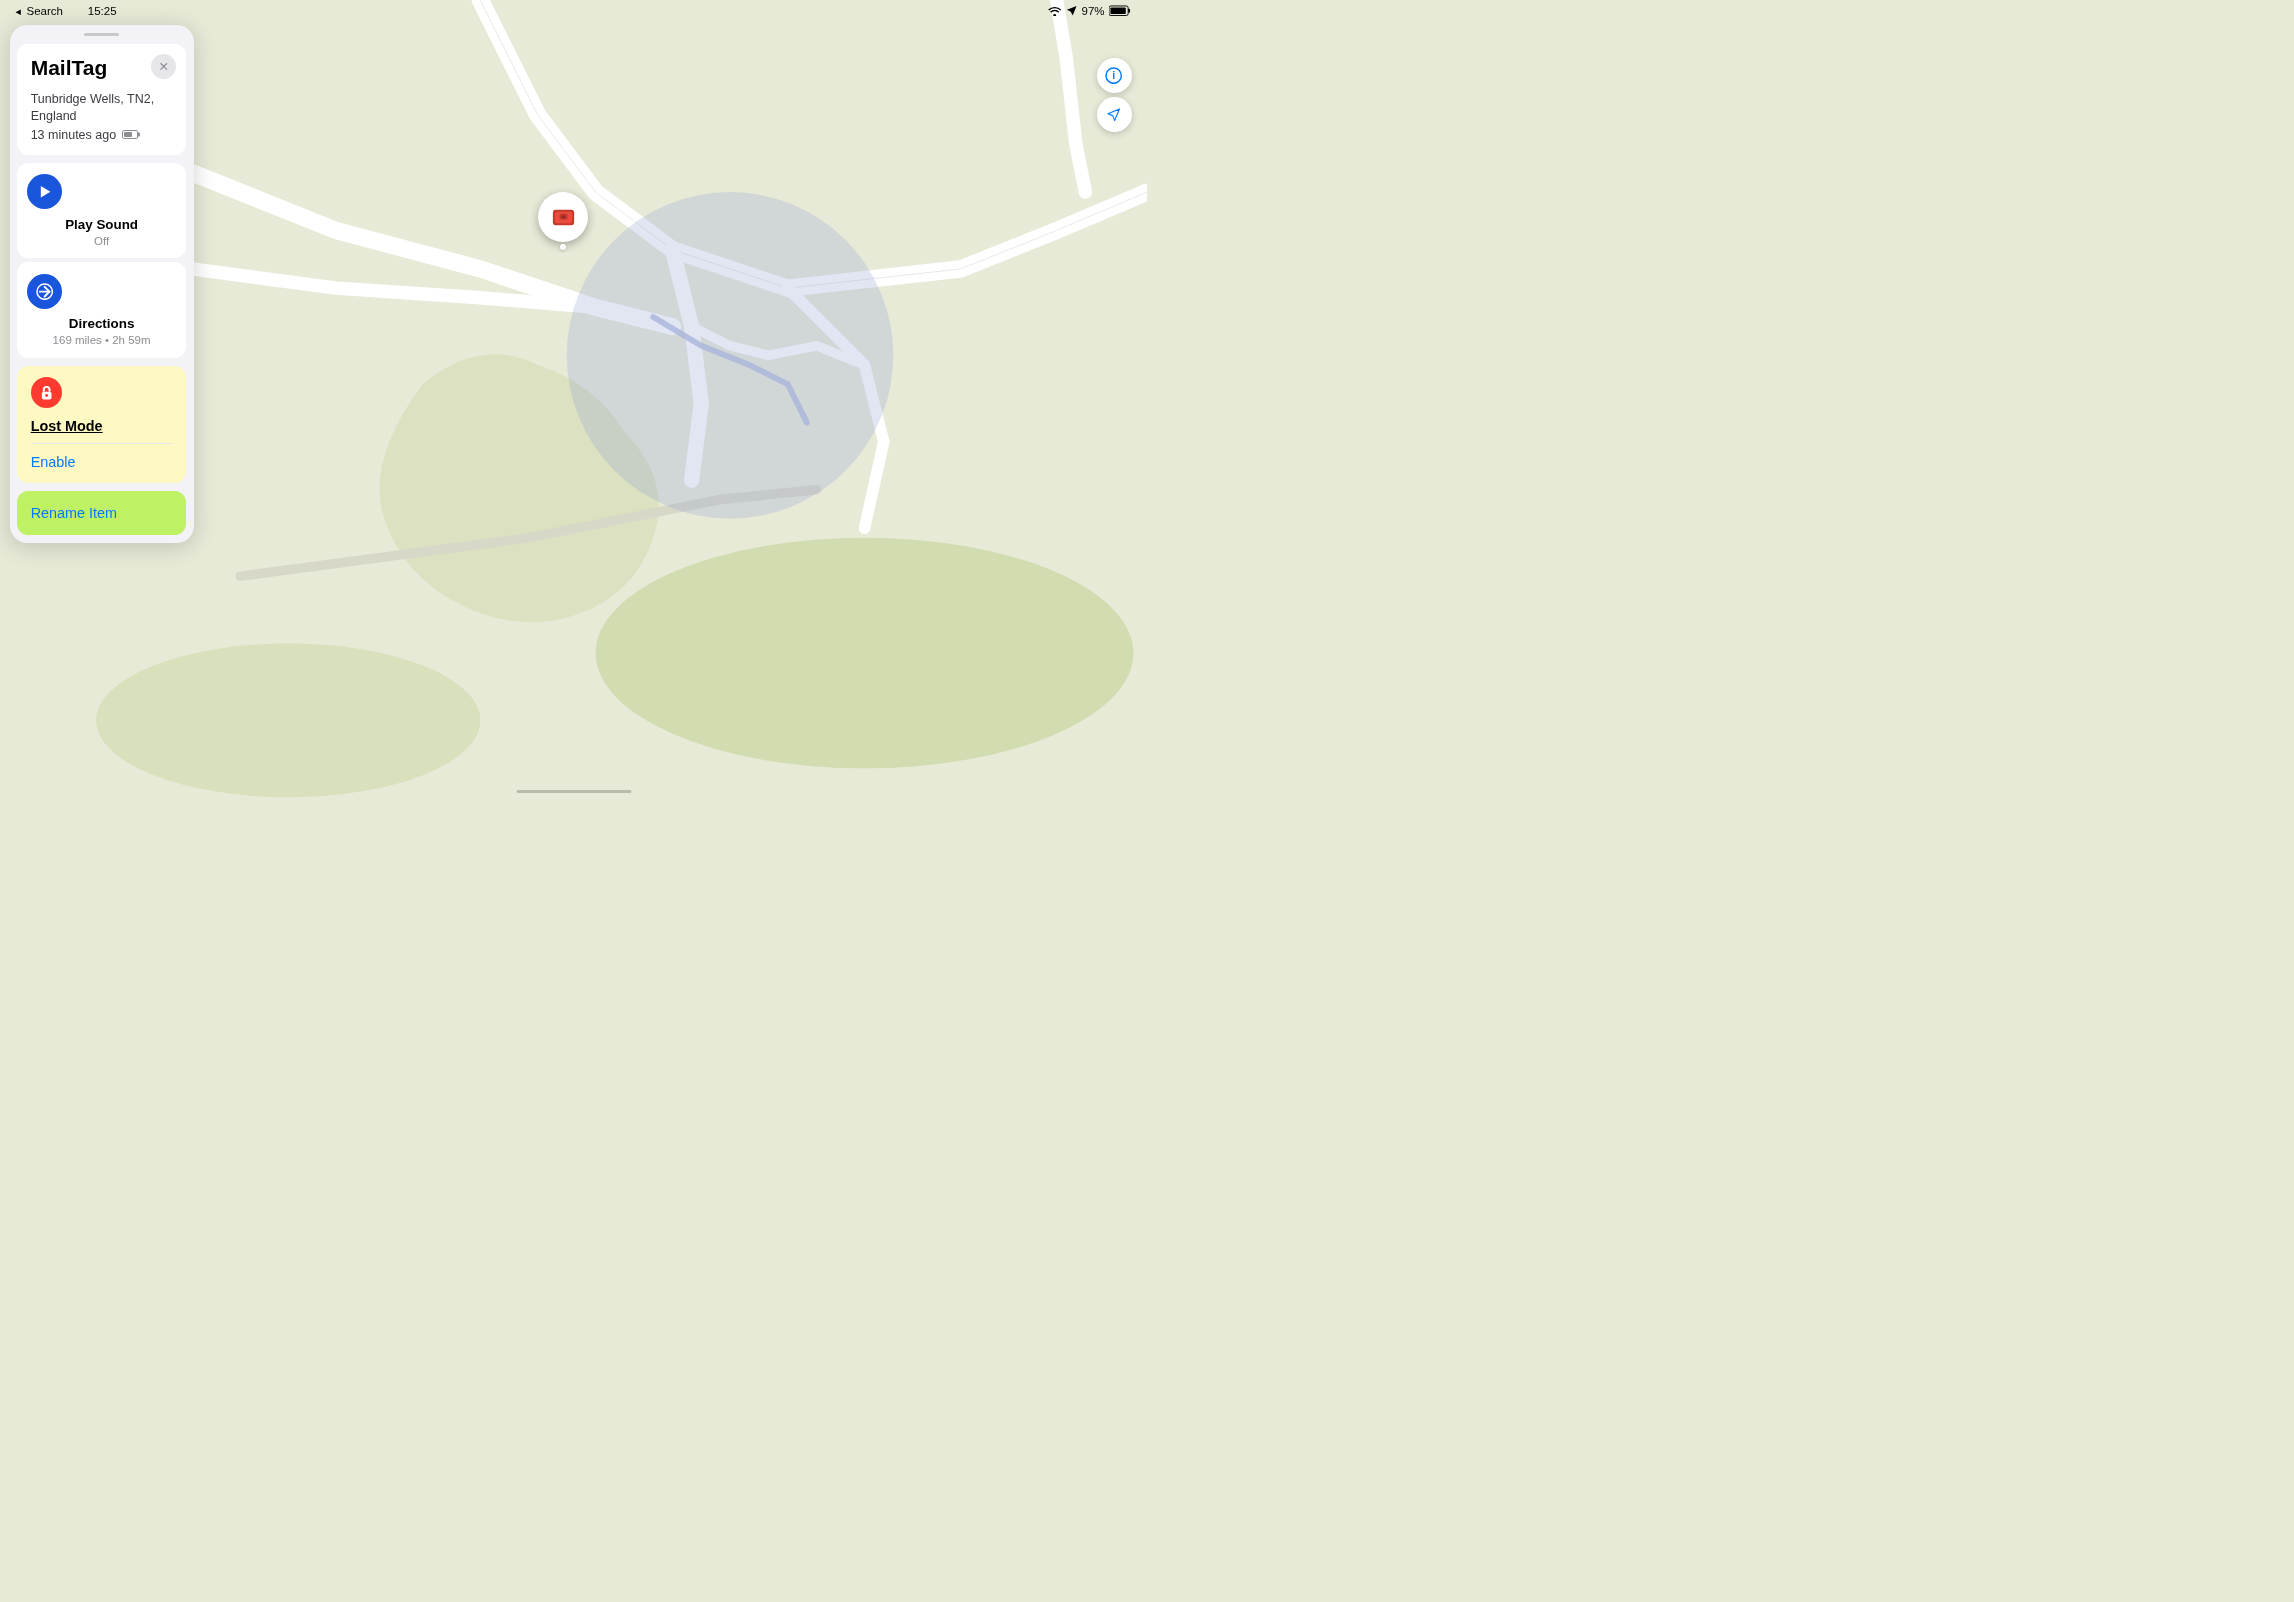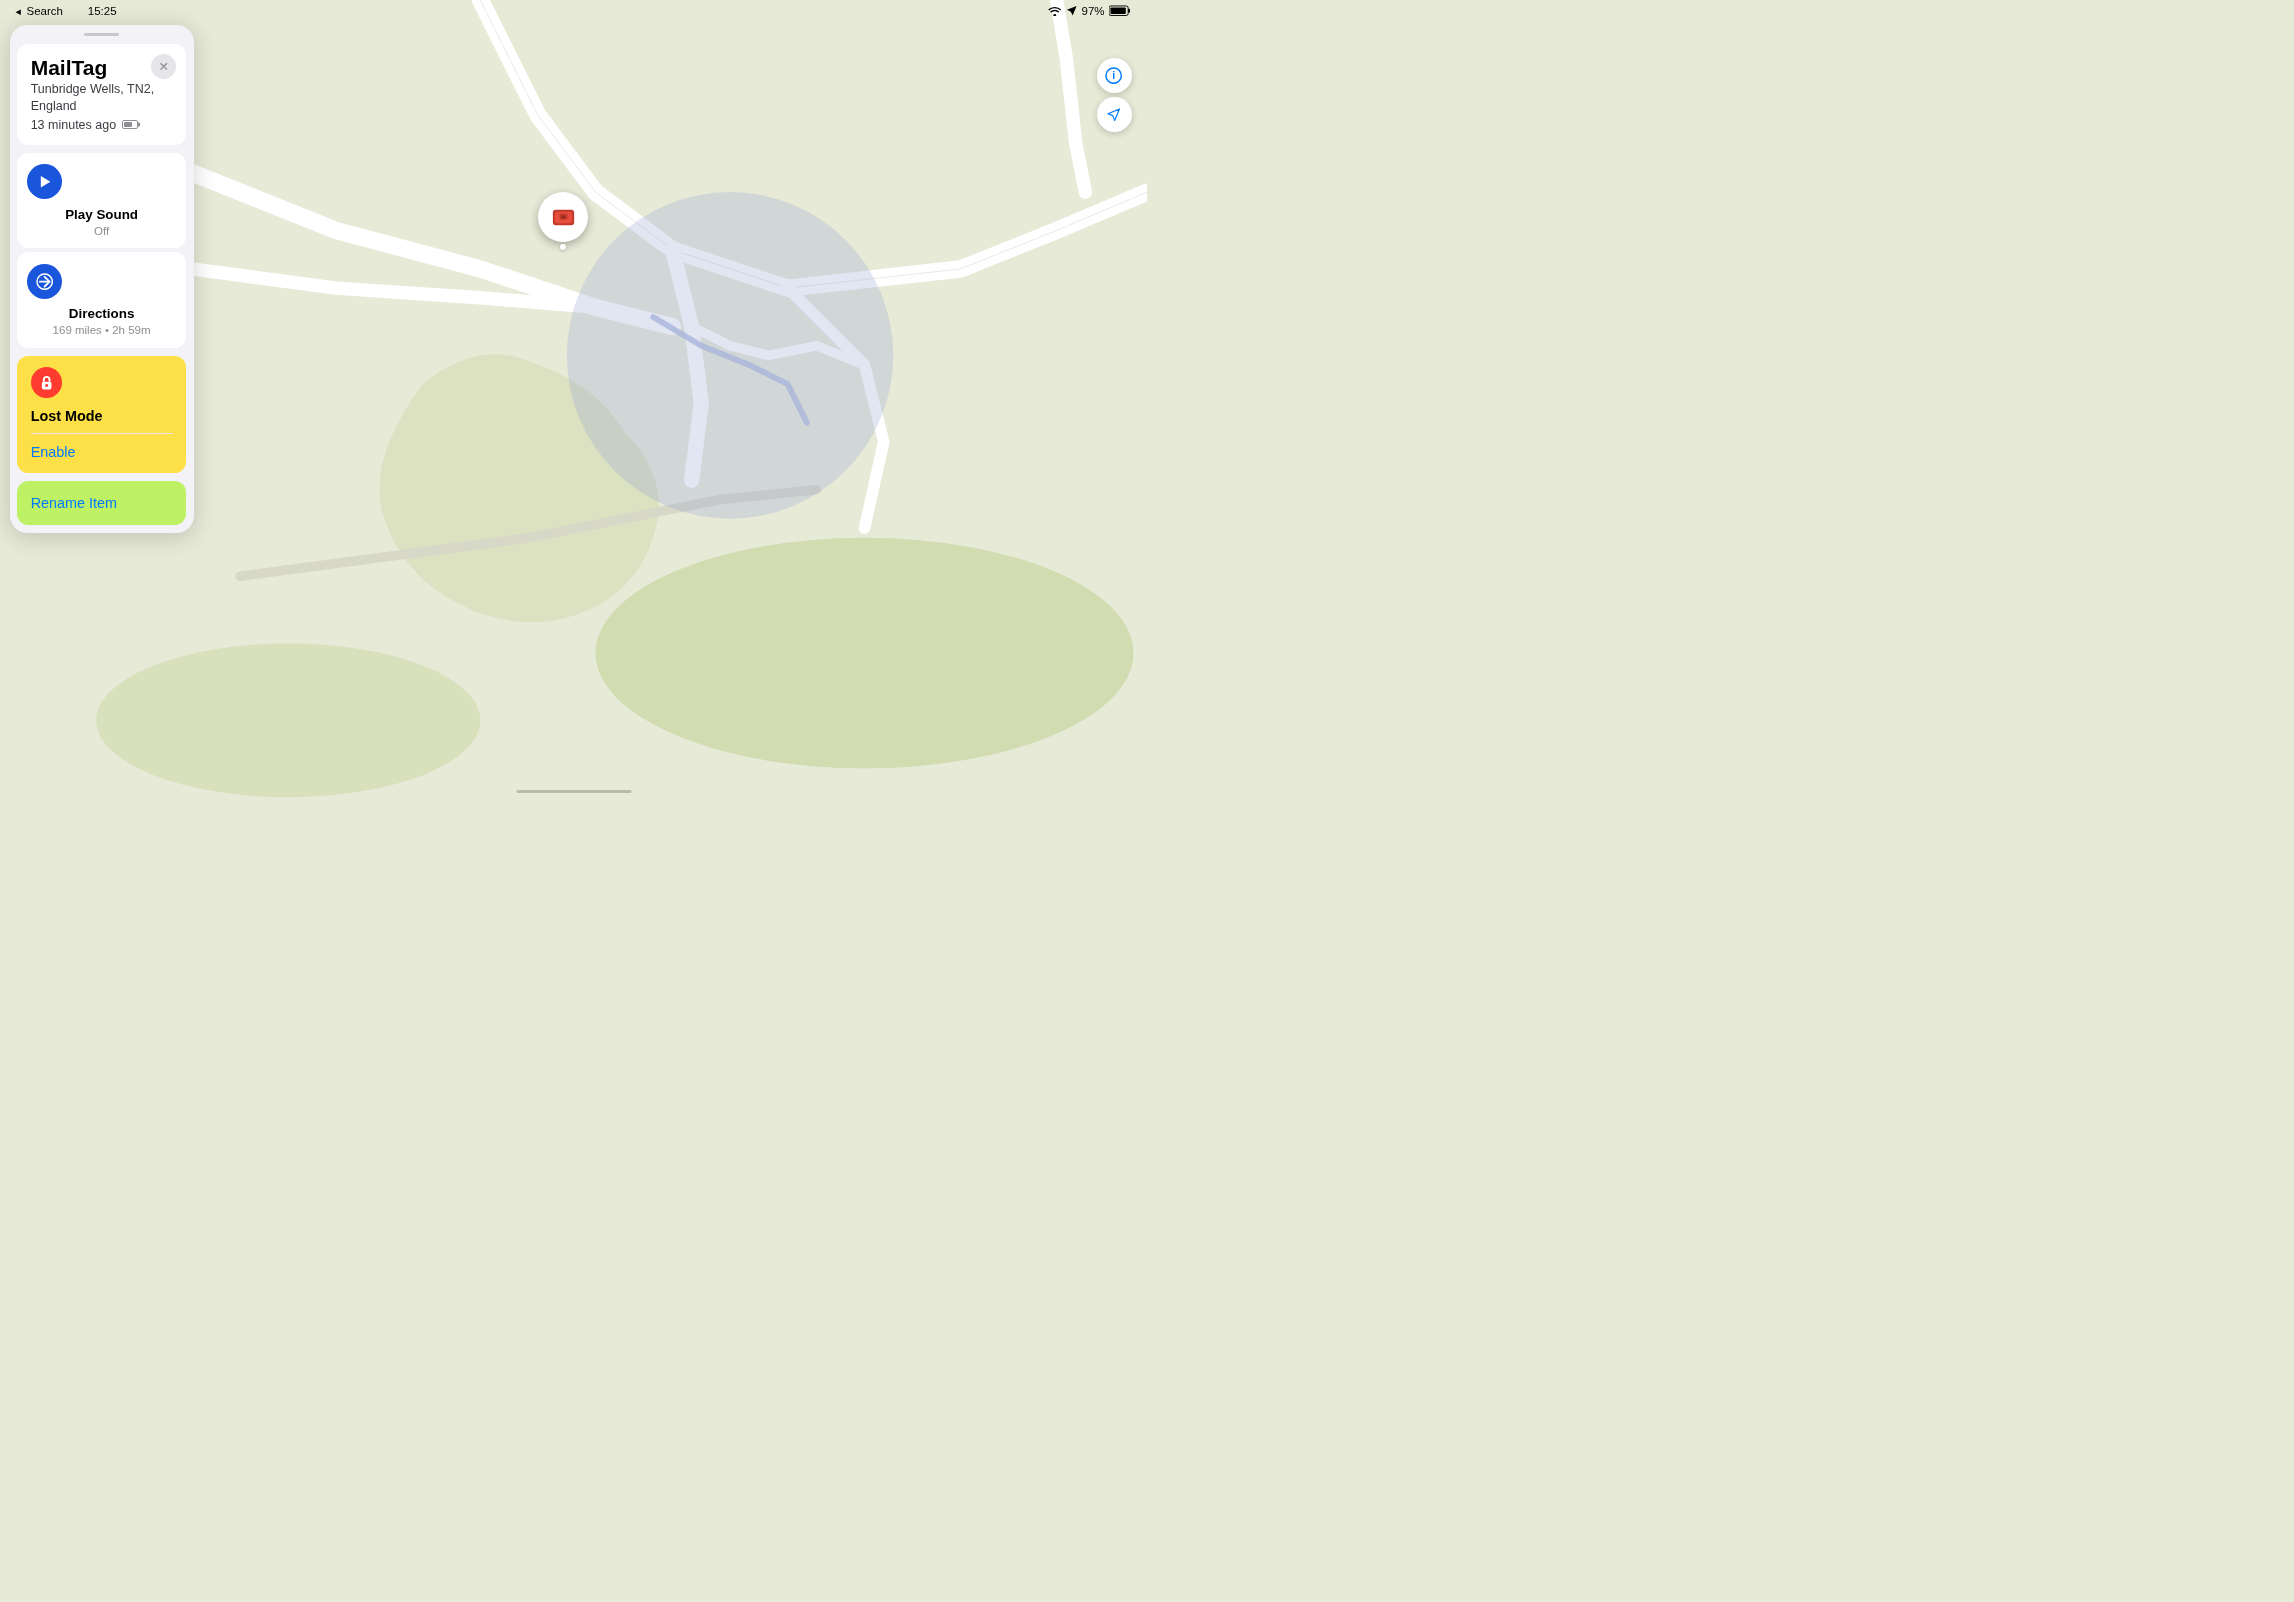--- a/index.html
+++ b/index.html
@@ -94,21 +94,21 @@
       align-items: center;
       justify-content: center;
       font-size: 12.5px;
       color: #8e8e93;
     }
 
     .item-name {
       font-size: 21px;
       font-weight: 700;
       color: #000;
-      margin-bottom: 1px;
+      margin-bottom: 11px;
     }
 
     .item-location {
       font-size: 12.5px;
       color: #3c3c43;
       line-height: 1.4;
     }
 
     .item-time {
       font-size: 12.5px;
@@ -254,24 +254,25 @@
       left: 1.9px;
       width: 21px;
       height: 21px;
       background: white;
       border-radius: 50%;
       box-shadow: 0 1px 2.9px rgba(0,0,0,0.3);
     }
 
     
     .lost-mode-card {
-      background: #fde047;
+      background: #fef9c3;
       margin: 0 7.7px 7.7px;
       border-radius: 11.5px;
       padding: 11.5px 13.4px;
+      text-decoration: underline;
     }
 
     .enable-btn {
       font-size: 14.4px;
       color: #007aff;
       background: none;
       border: none;
       cursor: pointer;
       padding: 0;
       width: 100%;

